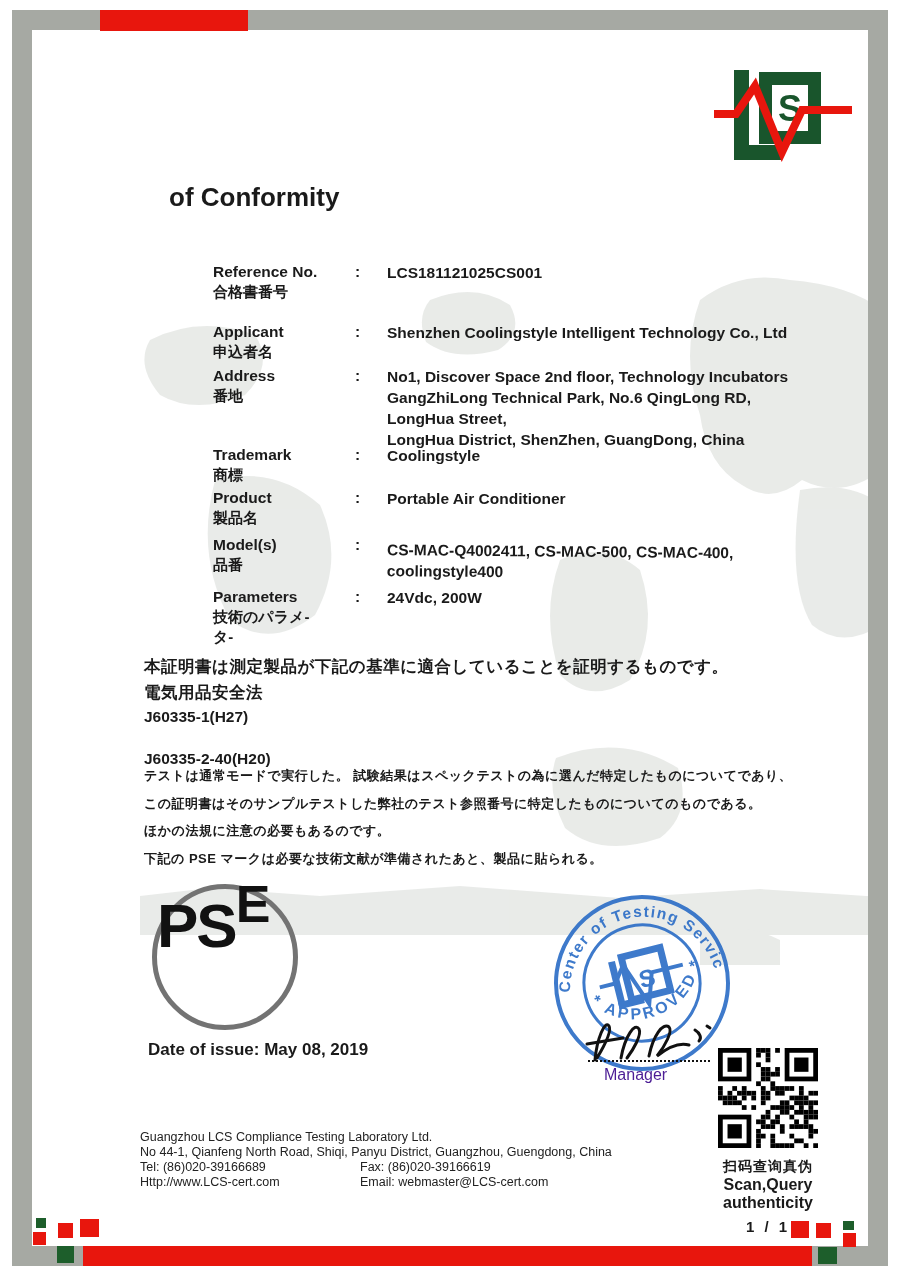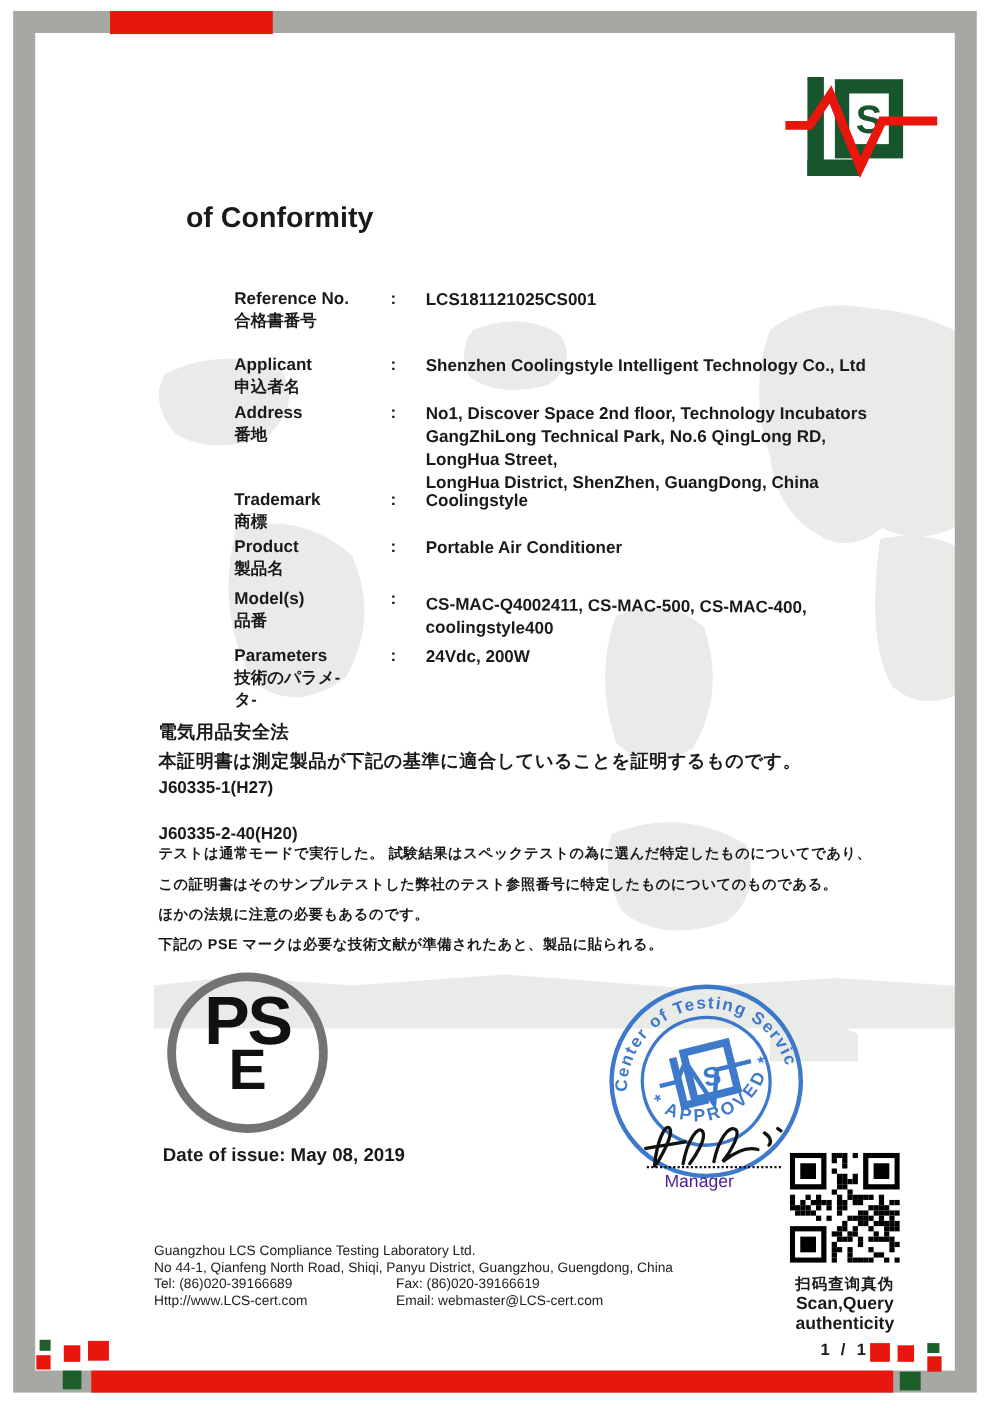--- a/index.html
+++ b/index.html
@@ -31,22 +31,22 @@
   .f-colon{width:32px;flex:none;font-weight:700;font-size:15.5px;line-height:20px;}
   .f-value{flex:1;font-size:15.5px;font-weight:700;line-height:21px;}
   .model-val{margin-top:6px;transform:rotate(0.5deg);}
   
   .stmt{position:absolute;left:144px;width:656px;z-index:2;font-weight:600;}
   .stmt .jp-line{font-size:16.5px;letter-spacing:0.5px;line-height:26px;}
   .stmt .std{font-size:15.5px;font-weight:700;line-height:24px;font-family:"Liberation Sans","DejaVu Sans",sans-serif;}
   .gap{height:18px;}
   .note-para{font-size:13px;letter-spacing:0.5px;line-height:27.5px;}
   
-  .pse{position:absolute;left:152px;top:884px;width:146px;height:146px;border:8px solid #737373;
-       border-radius:50%;z-index:2;display:flex;flex-direction:column;align-items:center;
+  .pse{position:absolute;left:152px;top:884px;width:146px;height:146px;border:5px solid #737373;
+       border-radius:50%;z-index:2;display:flex;align-items:flex-start;
        box-sizing:border-box;background:transparent;}
   .pse .ps{font-size:62px;font-weight:700;line-height:58px;margin-top:8px;letter-spacing:-2px;color:#111;}
   .pse .e{font-size:52px;font-weight:700;line-height:46px;margin-top:-8px;color:#111;}
   
   .stamp{position:absolute;left:552px;top:893px;z-index:3;transform:rotate(-14deg);opacity:.92;}
   .signature{position:absolute;left:583px;top:1012px;z-index:4;}
   .sig-line{position:absolute;left:588px;top:1060px;width:122px;border-bottom:2px dotted #111;z-index:4;}
   .manager{position:absolute;left:604px;top:1066px;font-size:16px;z-index:4;color:#4c1d95;}
   .date-issue{position:absolute;left:148px;top:1040px;font-size:17px;font-weight:700;z-index:2;}
   
@@ -154,22 +154,22 @@
     <div class="f-label">
         <div class="en">Parameters</div>
       <div class="jp">技術のパラメ-</div>
       <div class="jp">タ-</div>
       </div>
     <div class="f-colon">:</div>
     <div class="f-value">24Vdc, 200W</div>
   </div>
 
   <div class="stmt" style="top:653px">
+    <div class="jp-line">本証明書は測定製品が下記の基準に適合していることを証明するものです。</div>
     <div class="jp-line">電気用品安全法</div>
-    <div class="jp-line">本証明書は測定製品が下記の基準に適合していることを証明するものです。</div>
     <div class="std">J60335-1(H27)</div>
     <div class="gap"></div>
     <div class="std">J60335-2-40(H20)</div>
   </div>
 
   <div class="stmt" style="top:762px">
     <div class="note-para">テストは通常モードで実行した。 試験結果はスペックテストの為に選んだ特定したものについてであり、この証明書はそのサンプルテストした弊社のテスト参照番号に特定したものについてのものである。</div>
     <div class="note-para">ほかの法規に注意の必要もあるのです。</div>
     <div class="note-para">下記の PSE マークは必要な技術文献が準備されたあと、製品に貼られる。</div>
   </div>

